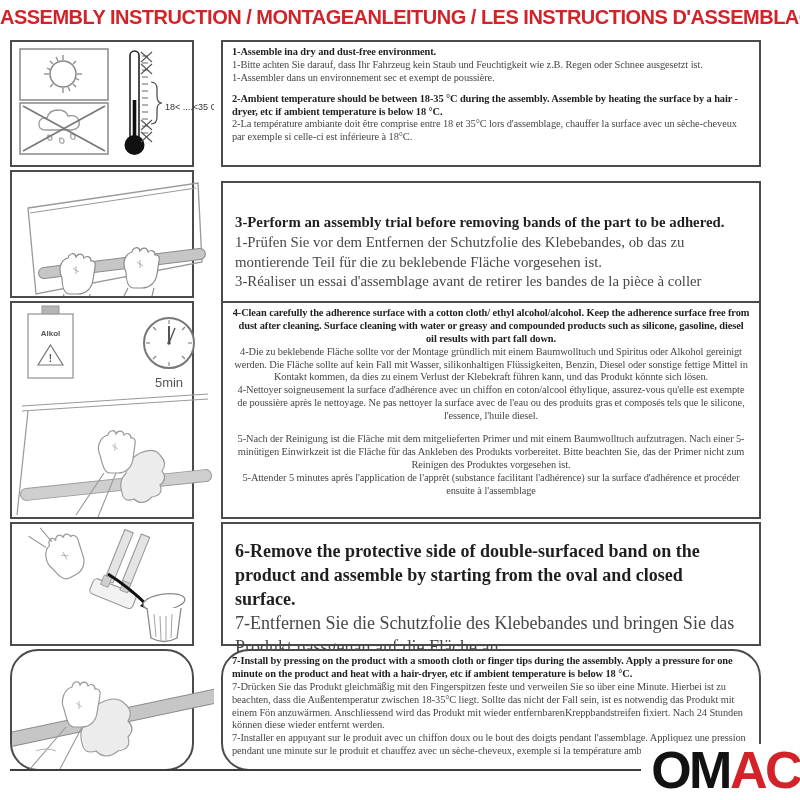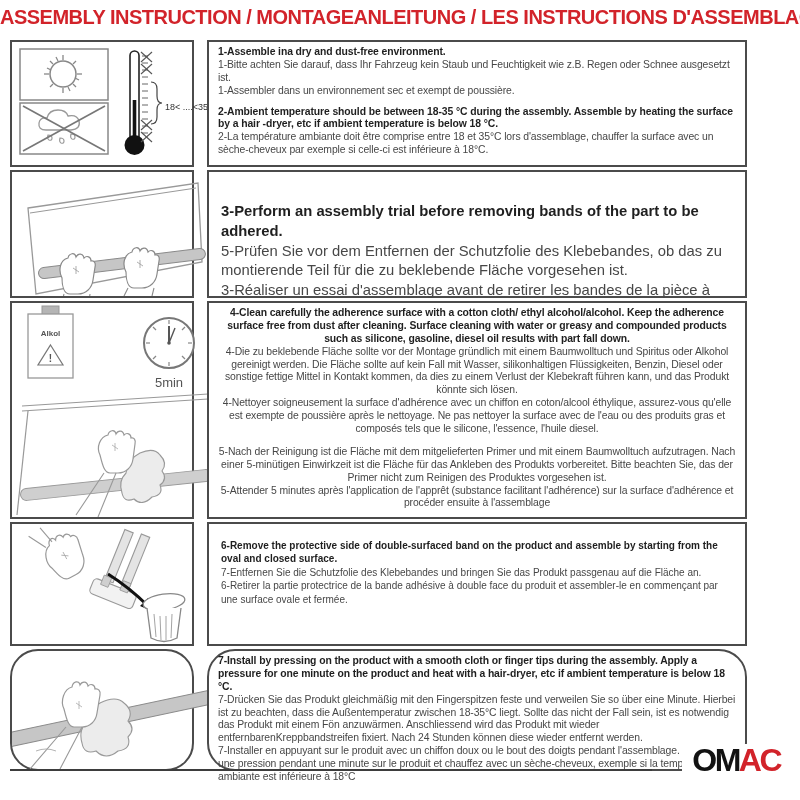--- a/index.html
+++ b/index.html
@@ -2,37 +2,37 @@
 <html><head>
 <meta charset="utf-8">
 <style>
   html,body{margin:0;padding:0;background:#ffffff;}
   .page{position:relative;width:800px;height:800px;background:#fff;overflow:hidden;
         font-family:"Liberation Sans", sans-serif;}
   .title{position:absolute;top:6px;left:0;width:100%;text-align:center;
          color:#d2232a;font-weight:bold;font-size:20px;letter-spacing:-0.5px;white-space:nowrap;}
   .cell{position:absolute;border:2px solid #4b4b4b;background:#fff;box-sizing:border-box;}
   .img-cell{left:10px;width:184px;}
-  .txt-cell{left:207px;width:540px;padding:4px 9px;color:#3d3d3d;}
+  .txt-cell{left:221px;width:540px;padding:4px 9px;color:#3d3d3d;font-family:Liberation Serif, serif;}
   .r1{top:40px;height:127px;} .r2{top:170px;height:128px;} .r3{top:301px;height:218px;text-align:center;}
   .r4{top:522px;height:124px;} .r5{top:649px;height:122px;border-radius:28px;}
   .r2.txt-cell{padding:30px 12px 0 12px;}
   .r4.txt-cell{padding:15px 12px 0 12px;}
   .txt-cell p{margin:0;}
   .en{font-weight:bold;color:#1f1f1f;}
   .de,.fr{font-weight:normal;color:#474747;}
   .s-small{font-size:10.4px;line-height:1.24;letter-spacing:-0.1px;}
-  .s-mid{font-size:10px;line-height:1.34;}
-  .s-big{font-size:14.8px;line-height:1.34;}
+  .s-mid{font-size:18px;line-height:1.34;}
+  .s-big{font-size:14.8px;line-height:1.34;margin-top:11px;}
   .block{margin-bottom:10px;}
   .r1 .block{margin-bottom:8px;}
   svg{display:block;}
   .footer-line{position:absolute;left:10px;top:769px;width:642px;height:2px;background:#3d3d3d;}
-  .logo{position:absolute;right:20px;top:744px;background:#fff;padding-left:10px;
-        font-size:32px;font-weight:bold;letter-spacing:-2.5px;line-height:1;}
+  .logo{position:absolute;right:0;top:744px;background:#fff;padding-left:10px;
+        font-size:52px;font-weight:bold;letter-spacing:-2.5px;line-height:1;}
   .logo .black{color:#121212;} .logo .red{color:#d2232a;}
 </style>
 </head>
 <body>
 
 <div class="page">
 
   <div class="title">ASSEMBLY INSTRUCTION / MONTAGEANLEITUNG / LES INSTRUCTIONS D'ASSEMBLAGE</div>
 
   <div class="cell img-cell r1">
@@ -126,21 +126,21 @@
       <g transform="translate(112,74)">
         <path d="M2,26 C-2,18 0,8 8,6 C9,1 15,0 16,5 C18,1 23,1 24,6 C27,3 31,5 31,9 C34,8 36,11 35,15 L33,28 C32,36 26,42 18,42 L10,42 C4,42 2,34 2,26 Z" fill="#fff" stroke="#8a8a8a" stroke-width="1.2"></path>
         <path d="M13,16 l6,4 M16,14 l0,8" stroke="#9a9a9a" stroke-width="0.8"></path>
         <path d="M4,42 L0,50 M30,42 L28,50" stroke="#8a8a8a" stroke-width="1.1" fill="none"></path>
       </g>
     </svg>
   </div>
   <div class="cell txt-cell r2 s-big">
     <div class="block">
       <p class="en">3-Perform an assembly trial before removing bands of the part to be adhered.</p>
-      <p class="de">5-Prüfen Sie vor dem Entfernen der Schutzfolie des Klebebandes, ob das zu montierende Teil für die zu beklebende Fläche vorgesehen ist.</p>
+      <p class="de">1-Prüfen Sie vor dem Entfernen der Schutzfolie des Klebebandes, ob das zu montierende Teil für die zu beklebende Fläche vorgesehen ist.</p>
       <p class="fr">3-Réaliser un essai d'assemblage avant de retirer les bandes de la pièce à coller</p>
     </div>
   </div>
 
   <div class="cell img-cell r3">
     <svg width="202" height="214" viewBox="0 0 202 214">
       <g>
         <rect x="30" y="3" width="17" height="9" fill="#b5b5b5" stroke="#999" stroke-width="1"></rect>
         <rect x="16" y="11" width="45" height="64" fill="#fff" stroke="#999" stroke-width="1.3"></rect>
         <text x="38.5" y="33" font-size="8" font-weight="bold" fill="#555" text-anchor="middle">Alkol</text>

